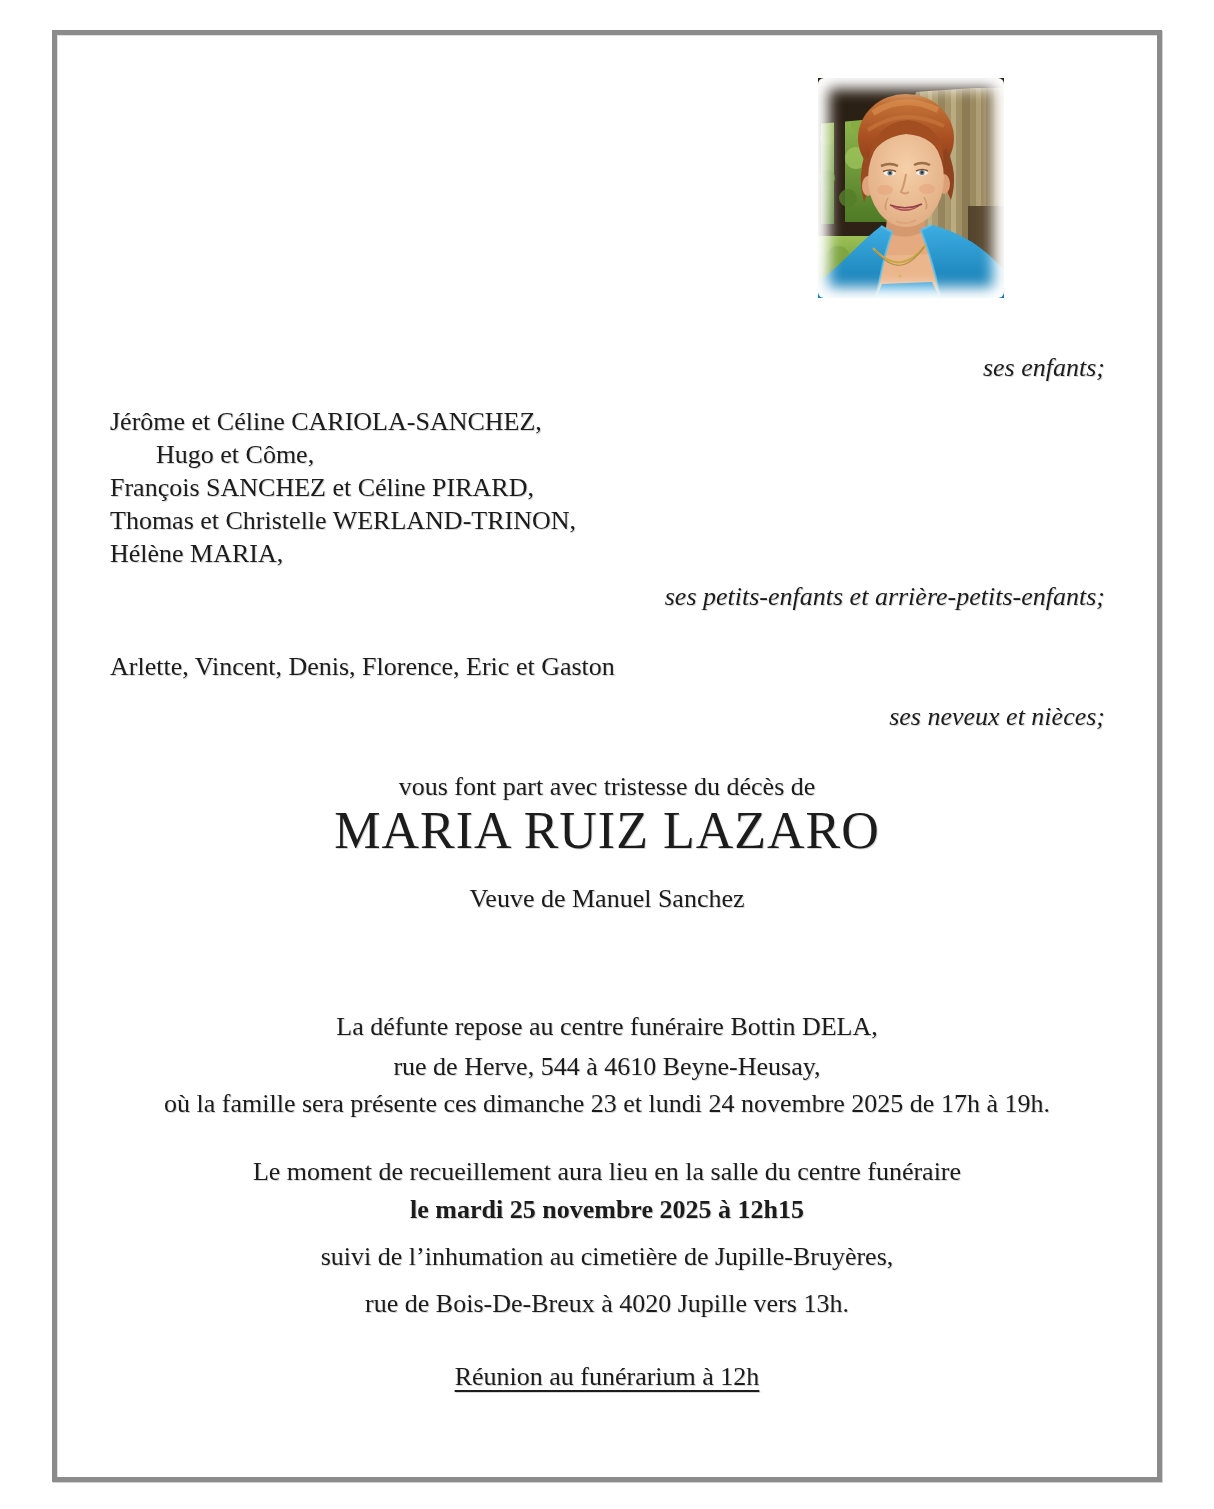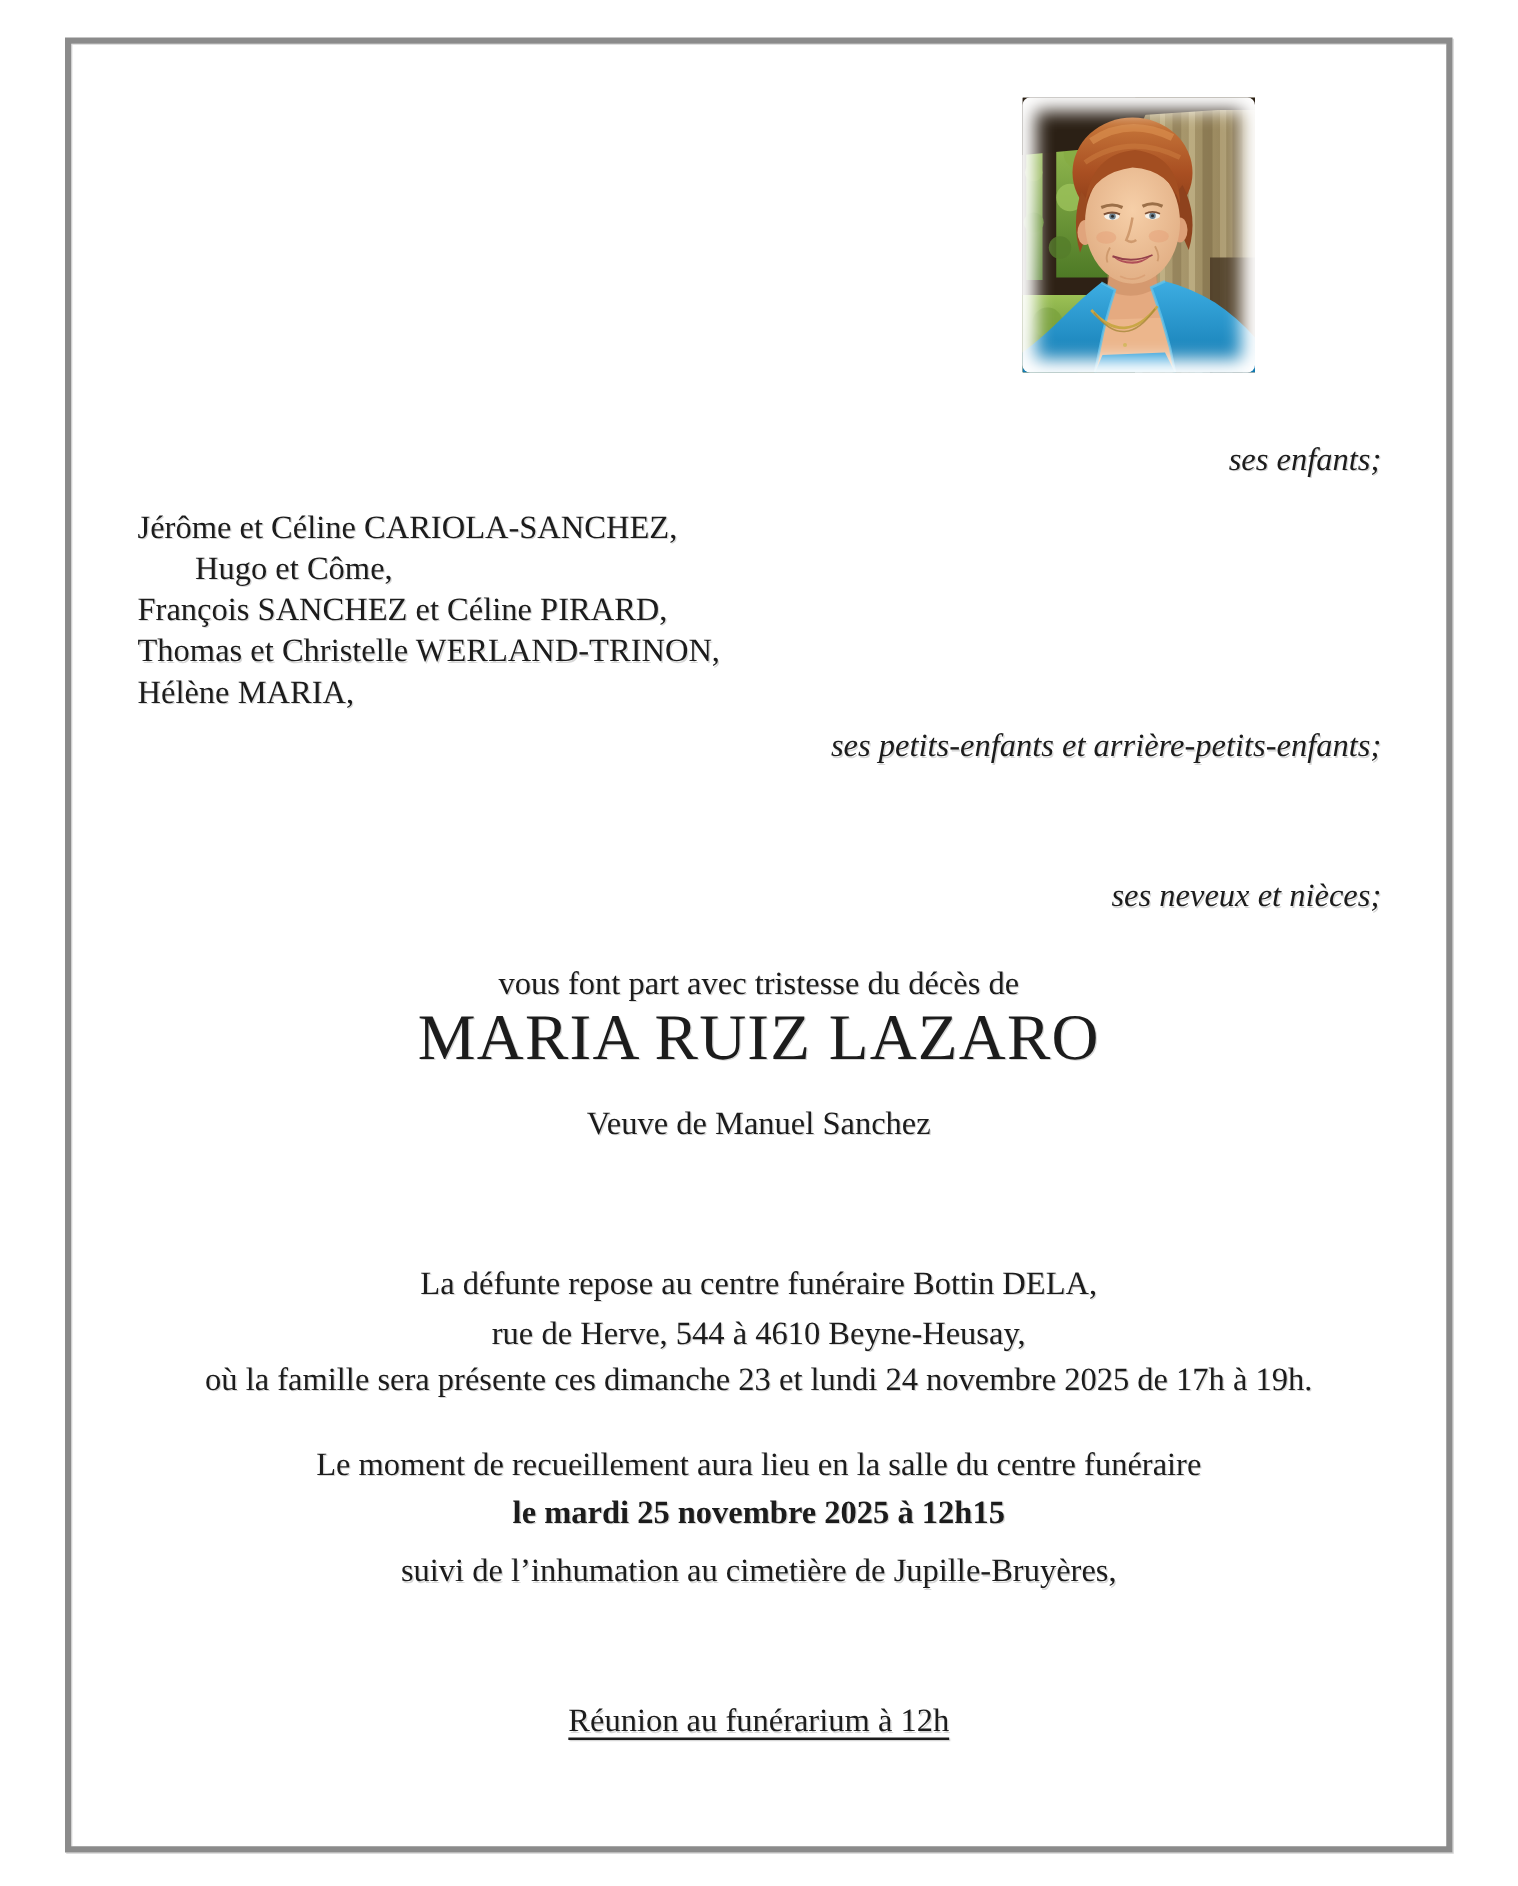--- a/index.html
+++ b/index.html
@@ -184,29 +184,33 @@
 
   <div class="txt left-block" style="top:370px">
     <div class="line">Jérôme et Céline CARIOLA-SANCHEZ,</div>
     <div class="line indent1">Hugo et Côme,</div>
     <div class="line">François SANCHEZ et Céline PIRARD,</div>
     <div class="line">Thomas et Christelle WERLAND-TRINON,</div>
     <div class="line">Hélène MARIA,</div>
   </div>
   <div class="txt caption" style="top:545px">ses petits-enfants et arrière-petits-enfants;</div>
 
+  <div class="txt left-block" style="top:615px">
+    <div class="line">Arlette, Vincent, Denis, Florence, Eric et Gaston</div>
+  </div>
   <div class="txt caption" style="top:665px">ses neveux et nièces;</div>
 
   <div class="txt center-line" style="top:735px">vous font part avec tristesse du décès de</div>
   <div class="txt center-line name-line" style="top:768px">MARIA RUIZ LAZARO</div>
   <div class="txt center-line" style="top:847px">Veuve de Manuel Sanchez</div>
 
   <div class="txt center-line" style="top:975px">La défunte repose au centre funéraire Bottin DELA,</div>
   <div class="txt center-line" style="top:1015px">rue de Herve, 544 à 4610 Beyne-Heusay,</div>
   <div class="txt center-line" style="top:1052px">où la famille sera présente ces dimanche 23 et lundi 24 novembre 2025 de 17h à 19h.</div>
 
   <div class="txt center-line" style="top:1120px">Le moment de recueillement aura lieu en la salle du centre funéraire</div>
   <div class="txt center-line bold-line" style="top:1158px">le mardi 25 novembre 2025 à 12h15</div>
   <div class="txt center-line" style="top:1205px">suivi de l’inhumation au cimetière de Jupille-Bruyères,</div>
+  <div class="txt center-line" style="top:1252px">rue de Bois-De-Breux à 4020 Jupille vers 13h.</div>
 
   <div class="txt center-line underline-line" style="top:1325px">Réunion au funérarium à 12h</div>
 
 </div>
 
 </body></html>

